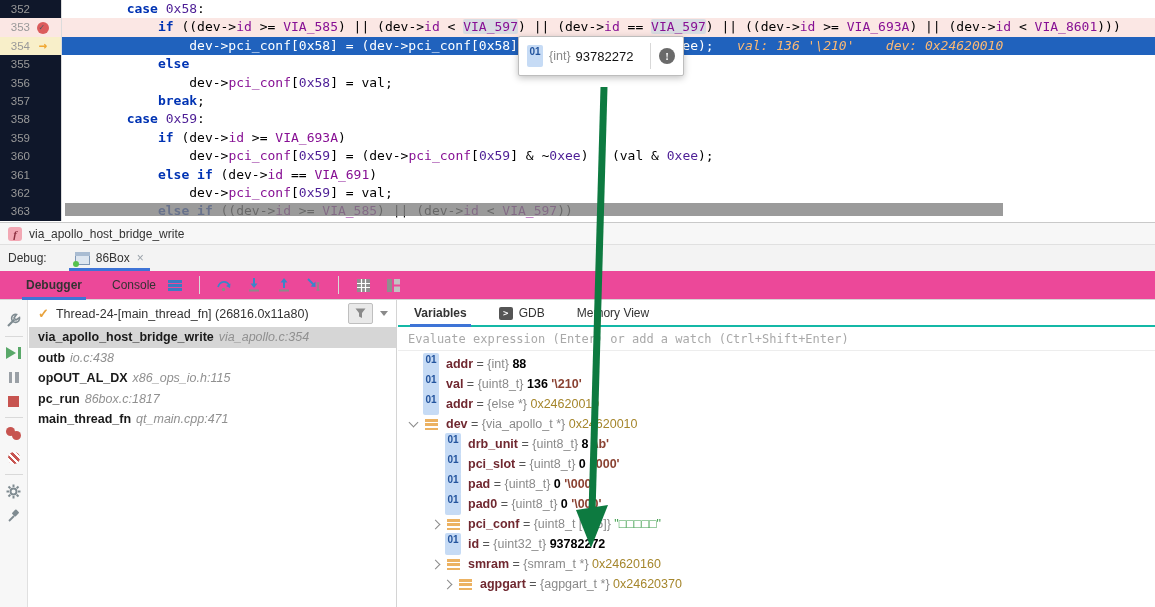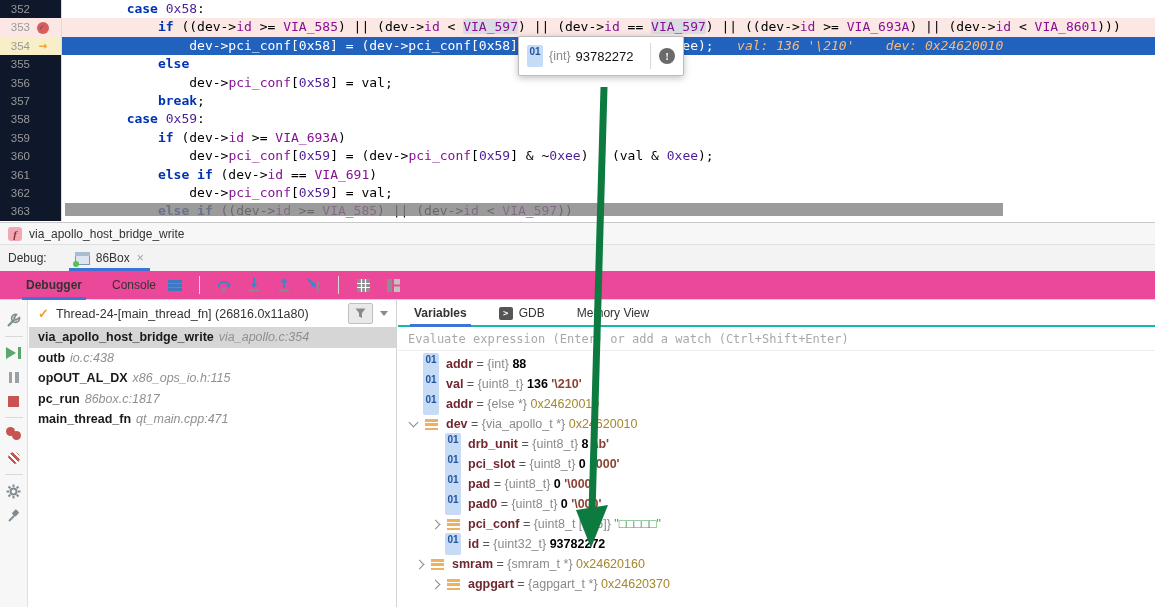--- a/index.html
+++ b/index.html
@@ -351,22 +351,22 @@
           <div class="var-row" style="padding-left: 6px;"><span class="slot"></span><span class="slot"><span class="badge01">01</span></span><span class="vname">addr</span><span class="veq"> = </span><span class="vtype">{int} </span><span class="vv-v">88</span></div>
           <div class="var-row" style="padding-left: 6px;"><span class="slot"></span><span class="slot"><span class="badge01">01</span></span><span class="vname">val</span><span class="veq"> = </span><span class="vtype">{uint8_t} </span><span class="vv-v">136</span><span class="vv-ch"> '\210'</span></div>
           <div class="var-row" style="padding-left: 6px;"><span class="slot"></span><span class="slot"><span class="badge01">01</span></span><span class="vname">addr</span><span class="veq"> = </span><span class="vtype">{else *} </span><span class="vv-ptr">0x24620010</span></div>
           <div class="var-row" style="padding-left: 6px;"><span class="slot"><span class="chev open"></span></span><span class="slot"><span class="struct-ic"></span></span><span class="vname">dev</span><span class="veq"> = </span><span class="vtype">{via_apollo_t *} </span><span class="vv-ptr">0x24620010</span></div>
           <div class="var-row" style="padding-left: 28px;"><span class="slot"></span><span class="slot"><span class="badge01">01</span></span><span class="vname">drb_unit</span><span class="veq"> = </span><span class="vtype">{uint8_t} </span><span class="vv-v">8</span><span class="vv-ch"> '\b'</span></div>
           <div class="var-row" style="padding-left: 28px;"><span class="slot"></span><span class="slot"><span class="badge01">01</span></span><span class="vname">pci_slot</span><span class="veq"> = </span><span class="vtype">{uint8_t} </span><span class="vv-v">0</span><span class="vv-ch"> '\000'</span></div>
           <div class="var-row" style="padding-left: 28px;"><span class="slot"></span><span class="slot"><span class="badge01">01</span></span><span class="vname">pad</span><span class="veq"> = </span><span class="vtype">{uint8_t} </span><span class="vv-v">0</span><span class="vv-ch"> '\000'</span></div>
           <div class="var-row" style="padding-left: 28px;"><span class="slot"></span><span class="slot"><span class="badge01">01</span></span><span class="vname">pad0</span><span class="veq"> = </span><span class="vtype">{uint8_t} </span><span class="vv-v">0</span><span class="vv-ch"> '\000'</span></div>
           <div class="var-row" style="padding-left: 28px;"><span class="slot"><span class="chev right"></span></span><span class="slot"><span class="struct-ic"></span></span><span class="vname">pci_conf</span><span class="veq"> = </span><span class="vtype">{uint8_t [256]} </span><span class="vv-str">"□□□□□"</span></div>
           <div class="var-row" style="padding-left: 28px;"><span class="slot"></span><span class="slot"><span class="badge01">01</span></span><span class="vname">id</span><span class="veq"> = </span><span class="vtype">{uint32_t} </span><span class="vv-v">93782272</span></div>
-          <div class="var-row" style="padding-left: 12px;"><span class="slot"><span class="chev right"></span></span><span class="slot"><span class="struct-ic"></span></span><span class="vname">smram</span><span class="veq"> = </span><span class="vtype">{smram_t *} </span><span class="vv-ptr">0x24620160</span></div>
-          <div class="var-row" style="padding-left: 28px;"><span class="slot"><span class="chev right"></span></span><span class="slot"><span class="struct-ic"></span></span><span class="vname">agpgart</span><span class="veq"> = </span><span class="vtype">{agpgart_t *} </span><span class="vv-ptr">0x24620370</span></div>
+          <div class="var-row" style="padding-left: 28px;"><span class="slot"><span class="chev right"></span></span><span class="slot"><span class="struct-ic"></span></span><span class="vname">smram</span><span class="veq"> = </span><span class="vtype">{smram_t *} </span><span class="vv-ptr">0x24620160</span></div>
+          <div class="var-row" style="padding-left: 40px;"><span class="slot"><span class="chev right"></span></span><span class="slot"><span class="struct-ic"></span></span><span class="vname">agpgart</span><span class="veq"> = </span><span class="vtype">{agpgart_t *} </span><span class="vv-ptr">0x24620370</span></div>
         </div>
     </div>
   </div>
 
   <svg id="arrow-overlay" viewBox="0 0 1155 607">
     <line x1="604" y1="87" x2="592" y2="513" stroke="#0d7a40" stroke-width="7"></line>
     <polygon points="576,510 608,505 591,548" fill="#0d7a40"></polygon>
   </svg>
 </div>
 

